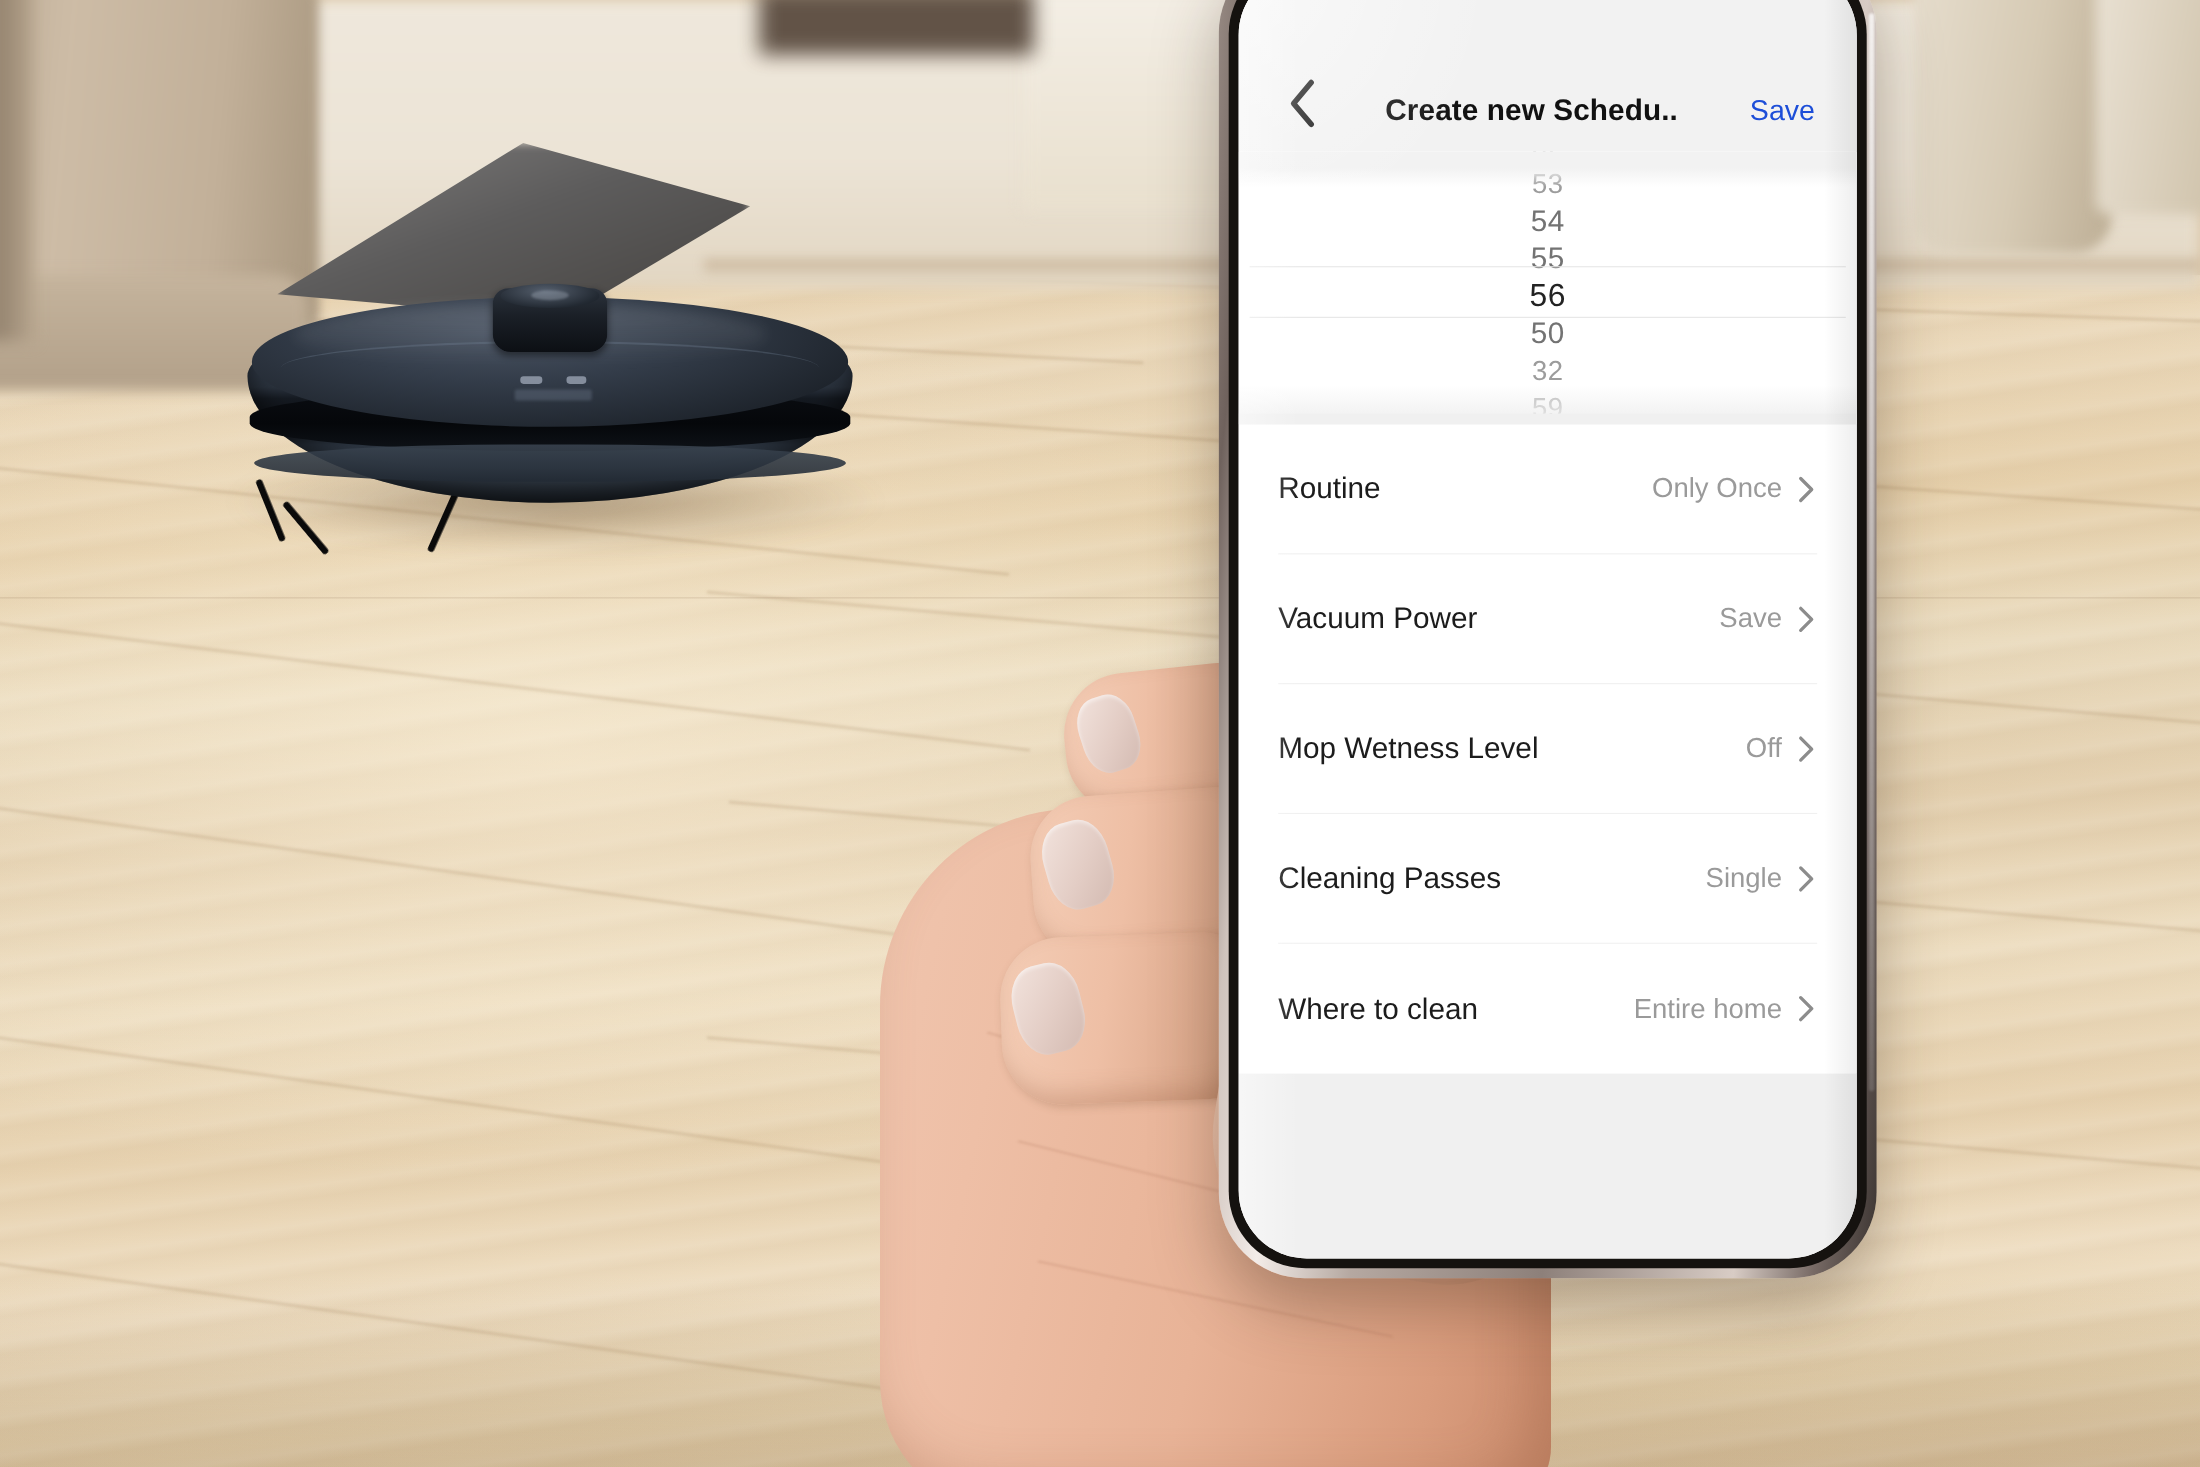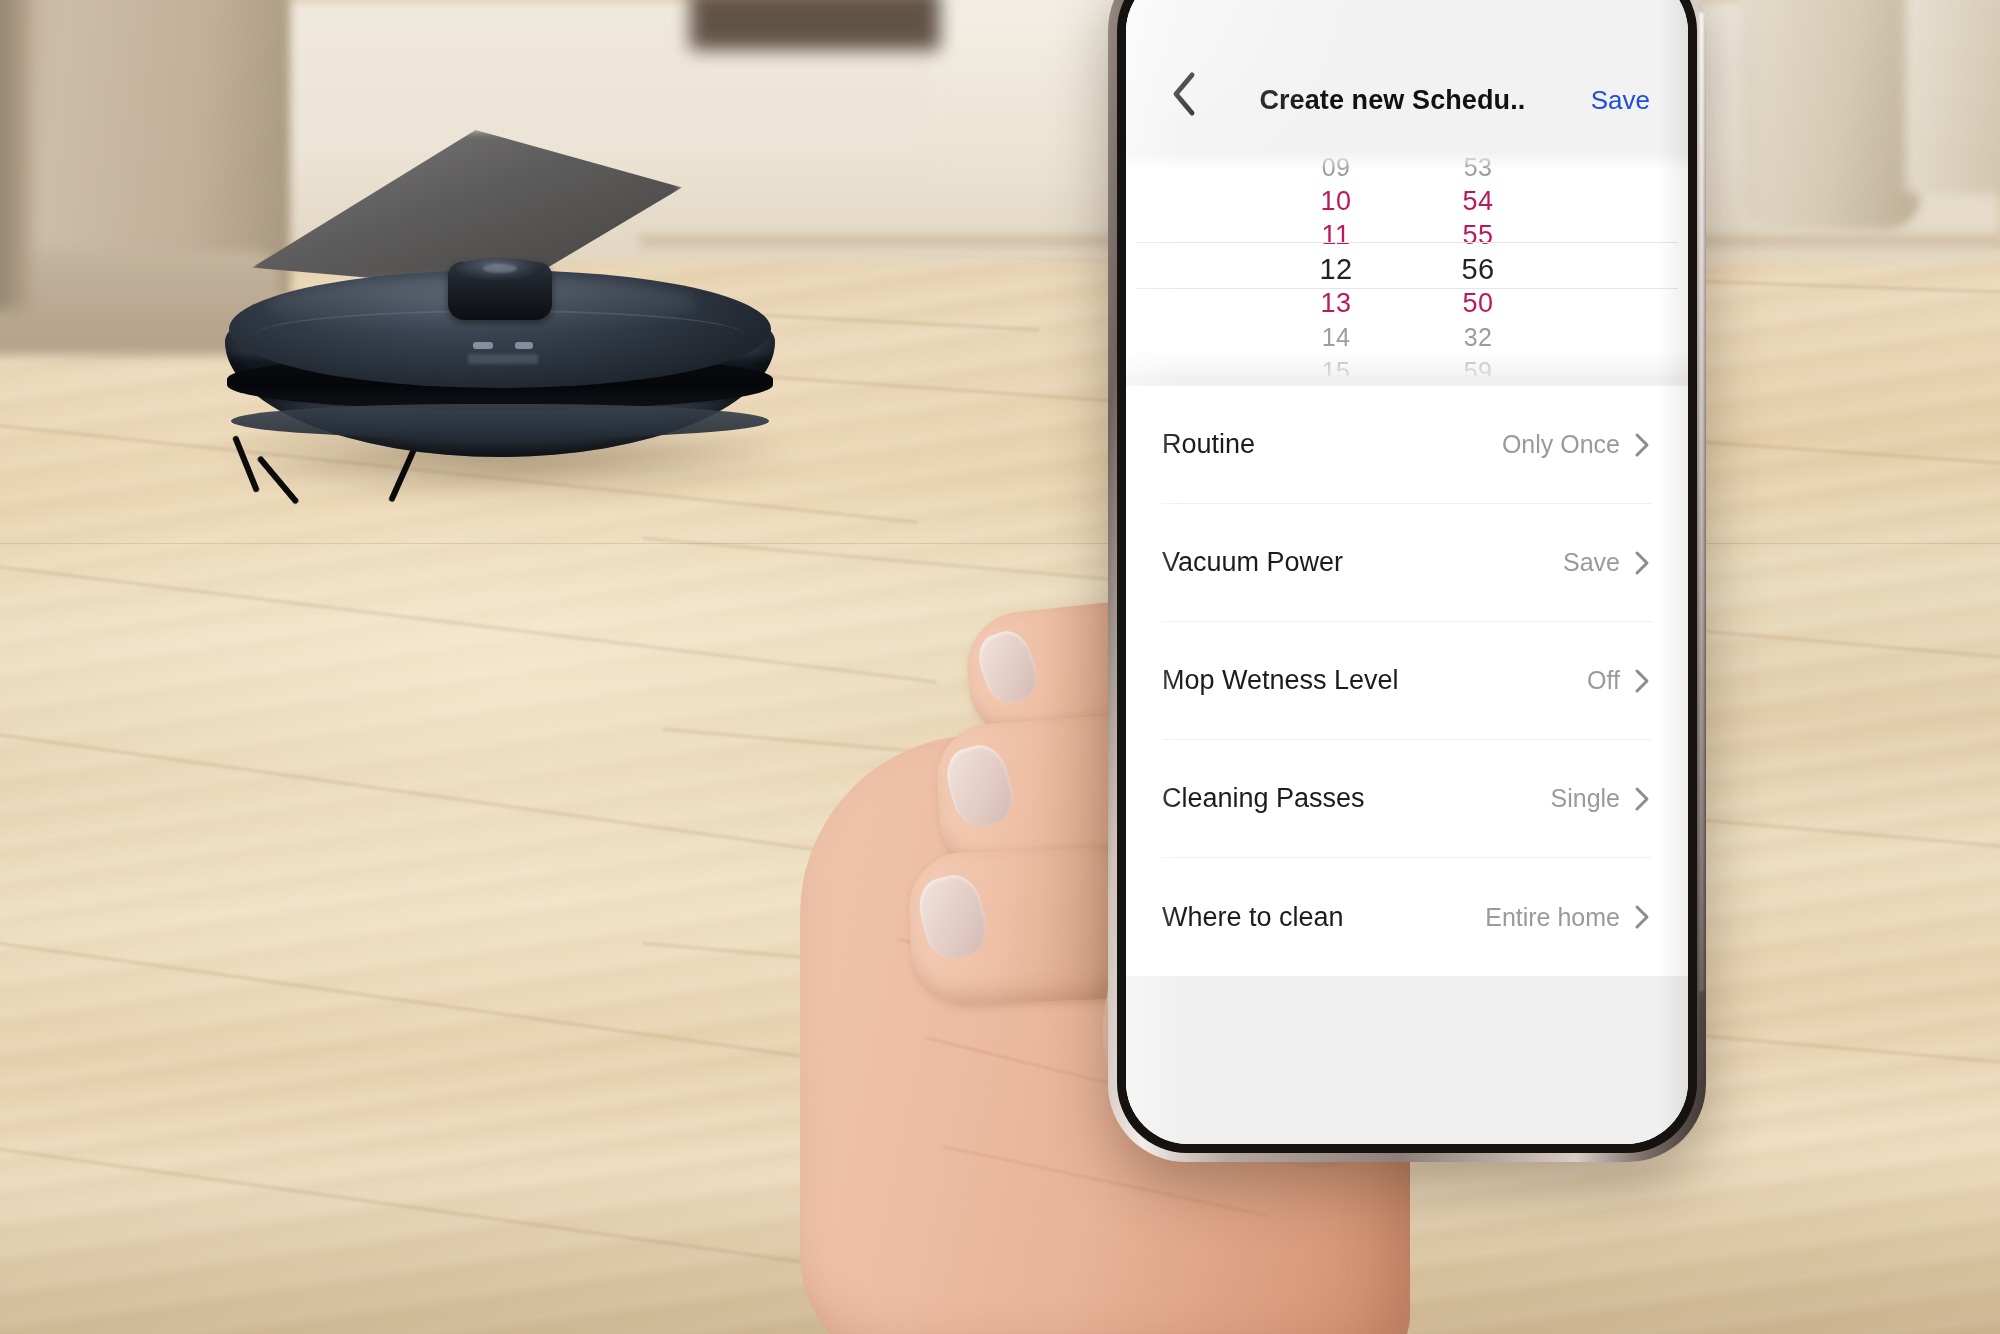--- a/index.html
+++ b/index.html
@@ -266,21 +266,21 @@
   .picker-cols {
     position:absolute; left:0; right:0; top:-22px;
     display:flex; justify-content:center; gap:62px;
   }
   .pcol { width:80px; text-align:center; }
   .pitem {
     height:34px; line-height:34px; font-size:25px; color:#b8b8b8;
     letter-spacing:.4px;
   }
   .pitem.n1 { color:#9c9c9c; }
-  .pitem.n2 { color:#be185d; font-size:27px; }
+  .pitem.n2 { color:#737373; font-size:27px; }
   .pitem.sel { color:#232323; font-size:29px; font-weight:normal; }
   .picker-line {
     position:absolute; left:10px; right:10px; height:1px; background:#e6e6e6;
   }
   .picker-top-fade {
     position:absolute; left:0; right:0; top:0; height:32px;
     background:linear-gradient(180deg,#f2f2f2 0%,#f2f2f2 46%,rgba(255,255,255,0) 100%);
     pointer-events:none;
   }
   .picker-bot-fade {
@@ -419,31 +419,20 @@
             </svg>
           </span>
         </div>
         <div class="hdr-title">Create new Schedu..</div>
         <div class="hdr-save">Save</div>
       </div>
 
       <div class="picker">
         <div class="picker-cols">
           <div class="pcol">
-            <div class="pitem">08</div>
-            <div class="pitem n1">09</div>
-            <div class="pitem n2">10</div>
-            <div class="pitem n2">11</div>
-            <div class="pitem sel">12</div>
-            <div class="pitem n2">13</div>
-            <div class="pitem n1">14</div>
-            <div class="pitem">15</div>
-
-          </div>
-          <div class="pcol">
             <div class="pitem">52</div>
             <div class="pitem n1">53</div>
             <div class="pitem n2">54</div>
             <div class="pitem n2">55</div>
             <div class="pitem sel">56</div>
             <div class="pitem n2">50</div>
             <div class="pitem n1">32</div>
             <div class="pitem">59</div>
 
           </div>

